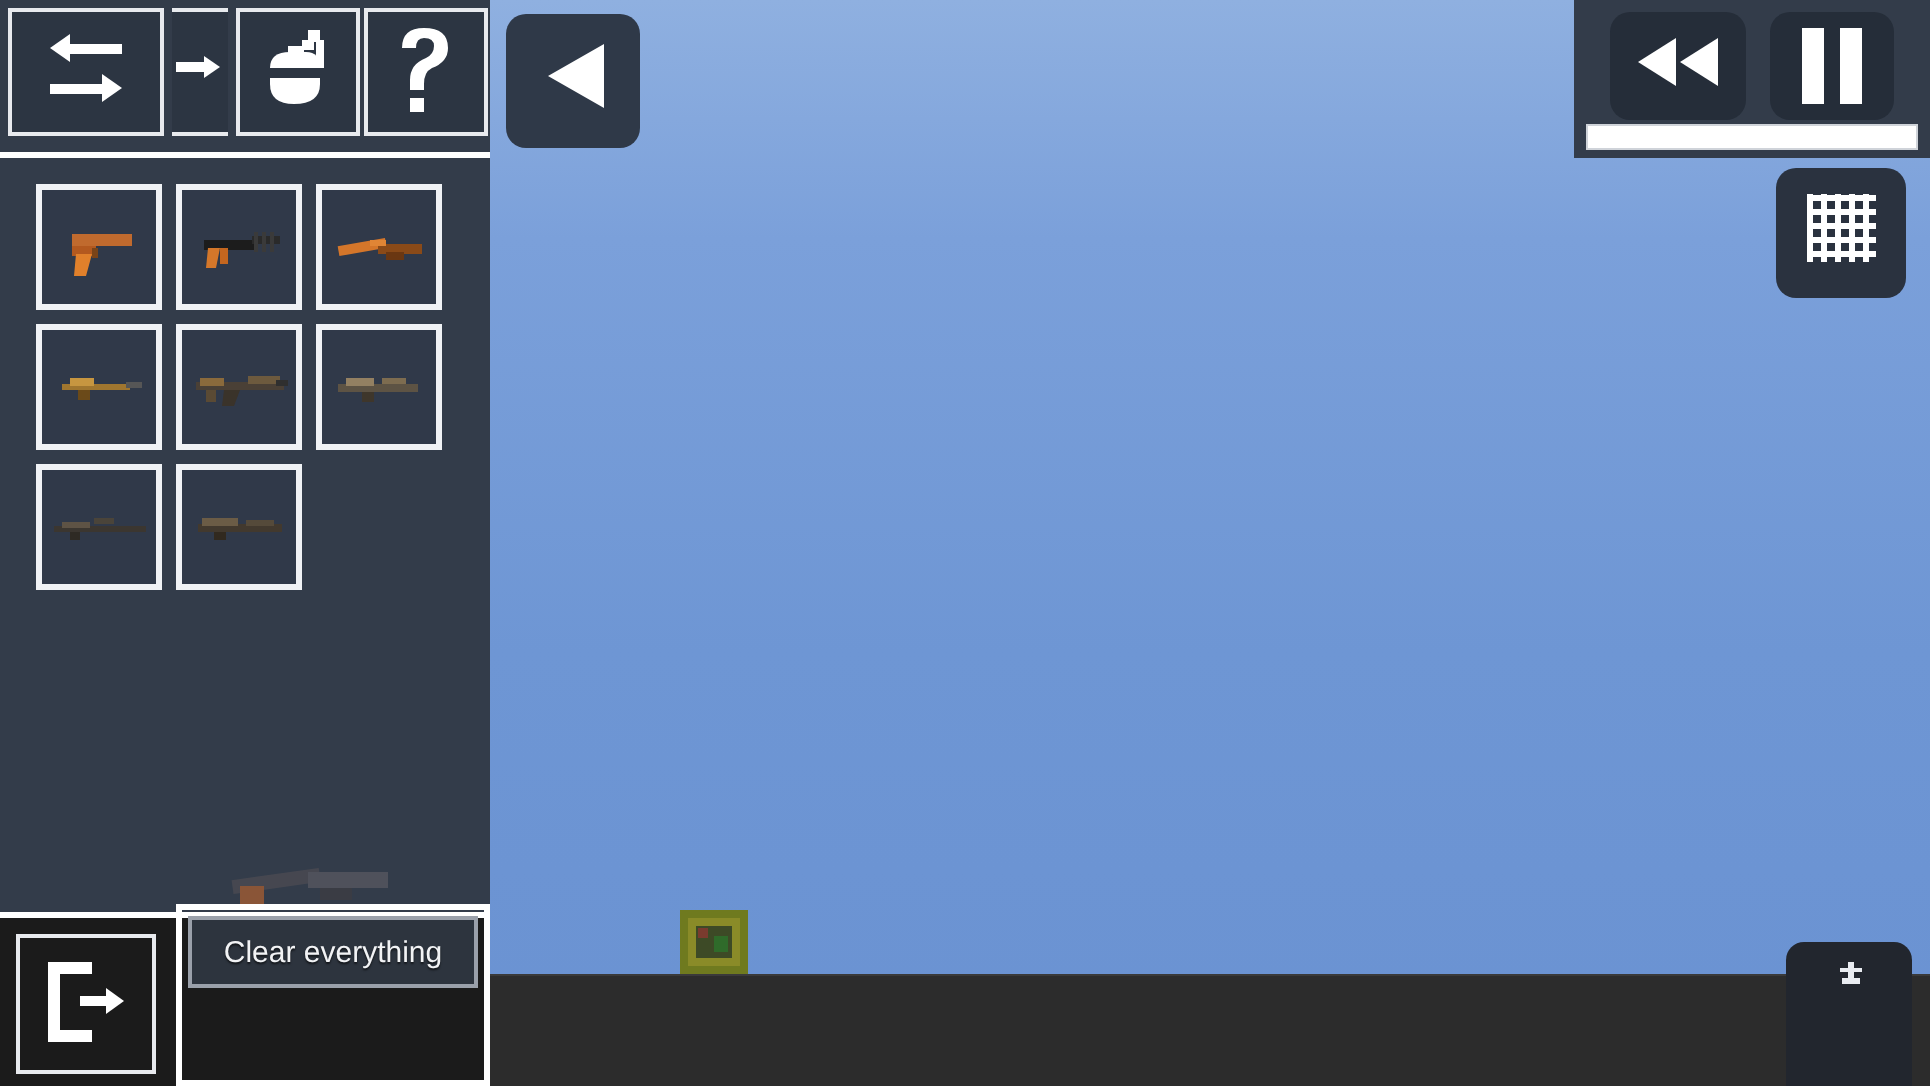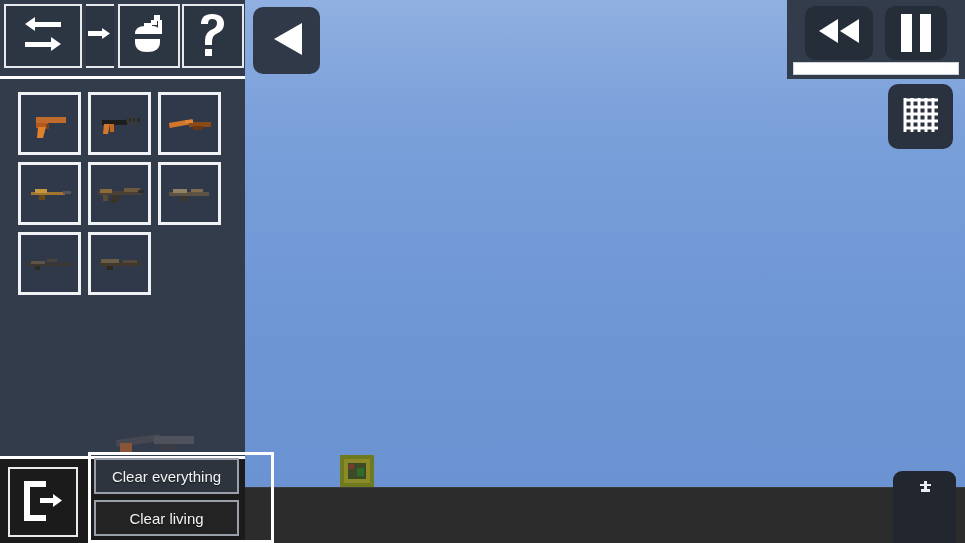--- a/index.html
+++ b/index.html
@@ -85,21 +85,21 @@
     position:absolute; left:0; top:456px; width:245px; height:87px;
     background:#1b1b1b;
     border-top:3px solid #ffffff;
   }
   #exit-btn{
     position:absolute; left:8px; top:8px; width:70px; height:70px;
     border:2px solid #e8eaee; background:#1b1b1b;
     display:flex; align-items:center; justify-content:center; cursor:pointer;
   }
   #clear-panel{
-    position:absolute; left:88px; top:452px; width:186px; height:91px;
+    position:absolute; left:88px; top:452px; width:157px; height:91px;
     border:3px solid #ffffff; background:transparent;
   }
   .clear-btn{
     position:absolute; left:3px; width:145px; height:36px;
     border:2px solid #9aa0aa;
     display:flex; align-items:center; justify-content:center;
     color:#f2f3f5; font-size:15px; cursor:pointer;
     text-shadow:0 1px 1px rgba(0,0,0,.6);
   }
   #clear-everything{ top:3px;  background:rgba(52,62,76,.72); }
@@ -379,14 +379,13 @@
         <path d="M4,4 L26,4 L26,10 L10,10 L10,38 L26,38 L26,44 L4,44 Z" fill="#ffffff"></path>
         <rect x="20" y="21" width="16" height="5" fill="#ffffff"></rect>
         <polygon points="42,23.5 33,17 33,30" fill="#ffffff"></polygon>
       </svg>
     </span>
   </div>
 </div>
 
 <div id="clear-panel">
   <div class="clear-btn" id="clear-everything">Clear everything</div>
-  <div class="clear-btn" id="clear-living">Clear living</div>
 </div>
 
 </body></html>

